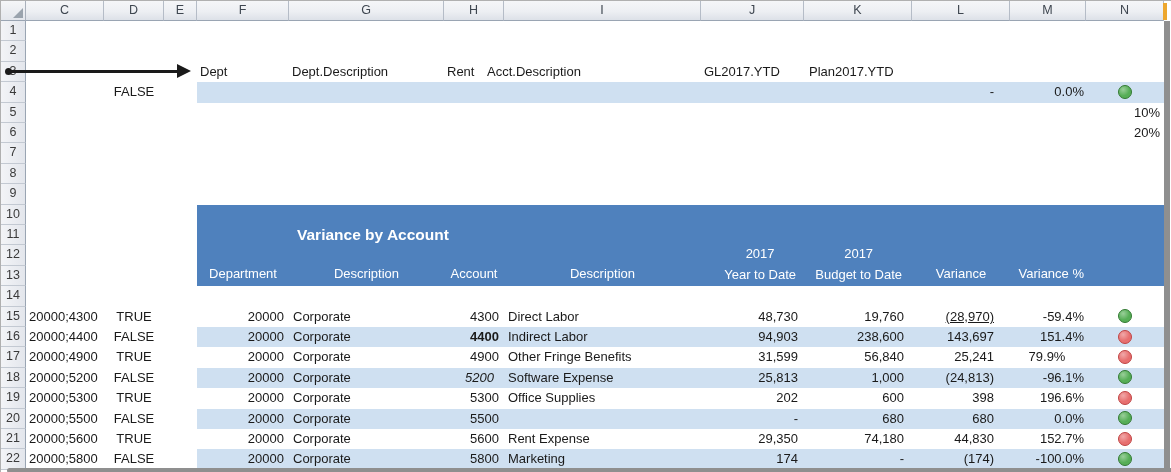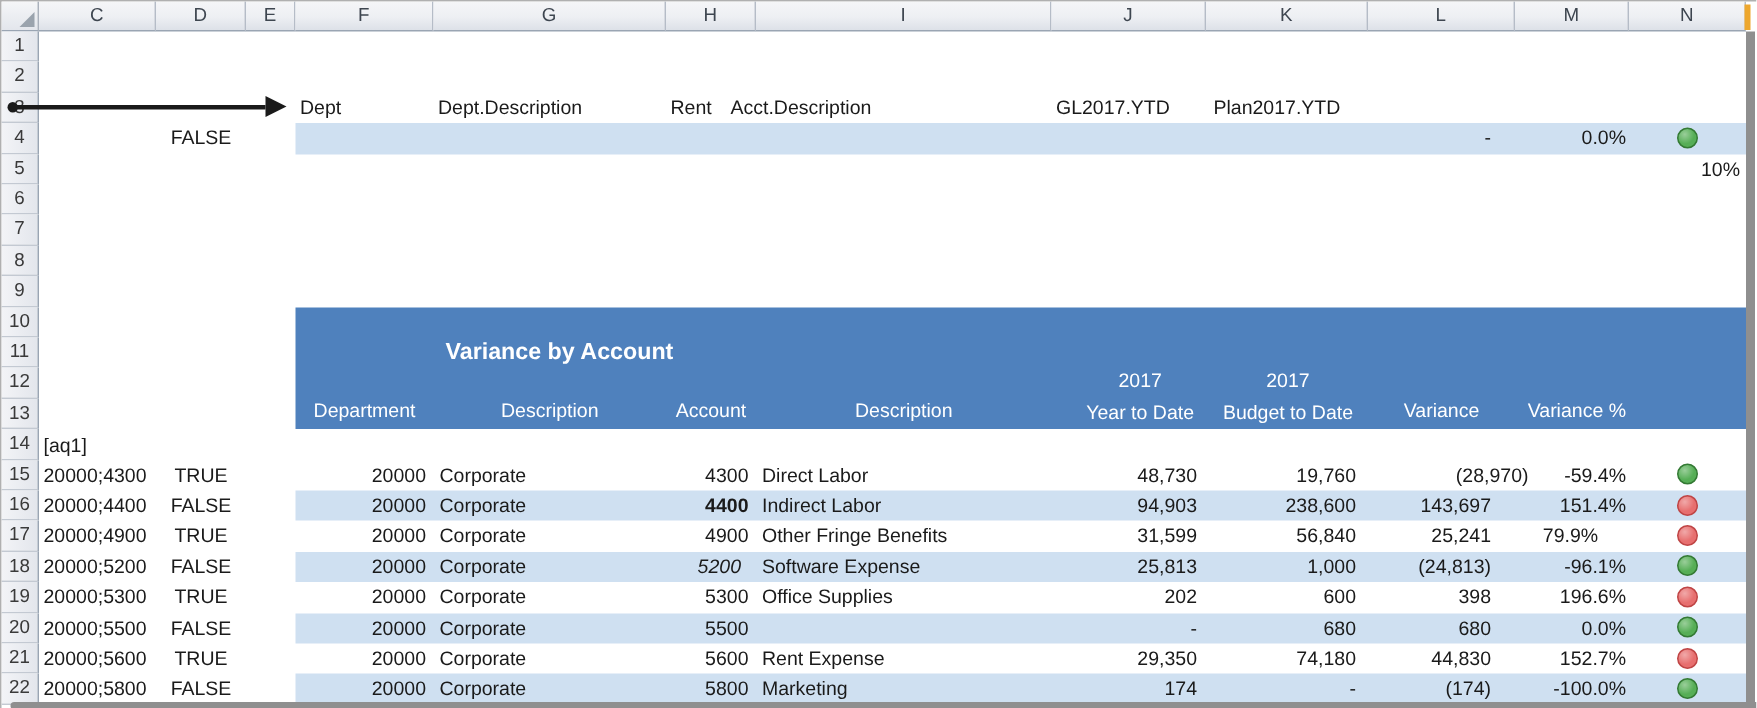--- a/index.html
+++ b/index.html
@@ -121,53 +121,53 @@
     <div class="band" style="background:var(--band,#CFE0F1)"></div>
     <div class="cell c" style="left:103px;width:60px">FALSE</div>
     <div class="cell r" style="left:911px;width:82px">-</div>
     <div class="cell r" style="left:1009px;width:74px">0.0%</div>
     <div class="ind" id="filter-ind" style="background: radial-gradient(circle at 35% 30%, rgba(255, 255, 255, 0.4), transparent 55%), rgb(86, 174, 86); border: 1.5px solid rgb(52, 122, 52);"></div>
   </div>
 
   <div class="srow" style="top:101.6px">
     <div class="cell r" style="left:1085px;width:74px">10%</div>
   </div>
+  <div class="srow" style="top:122px">
+    <div class="cell r" style="left:1085px;width:74px">20%</div>
+  </div>
 
   <div class="report-hdr">
     <div class="report-title">Variance by Account</div>
     <div class="rh-cell c" style="left:0;width:92px">Department</div>
     <div class="rh-cell c" style="left:92px;width:155px">Description</div>
     <div class="rh-cell c" style="left:247px;width:60px">Account</div>
     <div class="rh-cell c" style="left:307px;width:197px">Description</div>
     <div class="rh-2line" style="left:504px;width:95px">
       <span class="inner"><span style="display:block">2017</span><span style="display:block">Year to Date</span></span>
     </div>
     <div class="rh-2line" style="left:607px;width:98px">
       <span class="inner"><span style="display:block">2017</span><span style="display:block">Budget to Date</span></span>
     </div>
     <div class="rh-cell c" style="left:715px;width:98px">Variance</div>
     <div class="rh-cell r" style="left:813px;width:74px">Variance %</div>
   </div>
 
-  <div class="srow" style="top:285.6px">
-    <div class="cell" style="left:28px">[aq1]</div>
-  </div>
 
   <div id="data-rows">
       <div class="srow" style="top: 305.6px;">
         <div class="band"></div>
         <div class="cell " style="left: 28px;">20000;4300</div>
         <div class="cell c" style="left: 103px; width: 60px;">TRUE</div>
         <div class="cell r" style="left: 196px; width: 87px;">20000</div>
         <div class="cell " style="left: 292px;">Corporate</div>
         <div class="cell r" style="left: 443px; width: 55px;">4300</div>
         <div class="cell " style="left: 507px;">Direct Labor</div>
         <div class="cell r" style="left: 700px; width: 97px;">48,730</div>
         <div class="cell r" style="left: 803px; width: 100px;">19,760</div>
-        <div class="cell r" style="left: 936px; width: 82px;">(28,970)</div>
+        <div class="cell r" style="left: 911px; width: 82px; text-decoration: underline;">(28,970)</div>
         <div class="cell r" style="left: 1009px; width: 74px;">-59.4%</div>
         <div class="ind" style="background: radial-gradient(circle at 35% 30%, rgba(255, 255, 255, 0.4), transparent 55%), rgb(86, 174, 86); border: 1.5px solid rgb(52, 122, 52);"></div>
       </div>
       <div class="srow" style="top: 326px;">
         <div class="band" style="background: rgb(207, 224, 241);"></div>
         <div class="cell " style="left: 28px;">20000;4400</div>
         <div class="cell c" style="left: 103px; width: 60px;">FALSE</div>
         <div class="cell r" style="left: 196px; width: 87px;">20000</div>
         <div class="cell " style="left: 292px;">Corporate</div>
         <div class="cell r" style="left: 443px; width: 55px; font-weight: bold;">4400</div>

